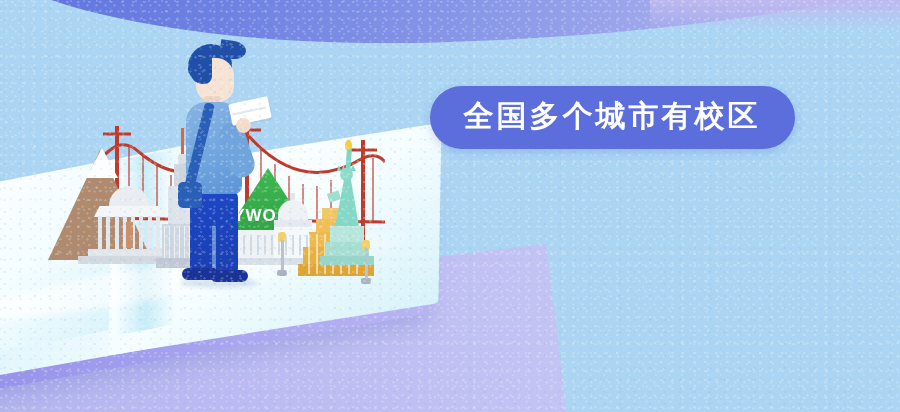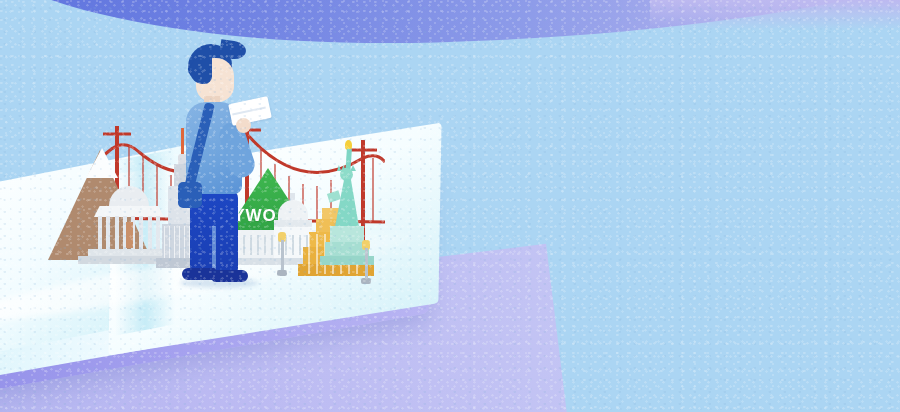--- a/index.html
+++ b/index.html
@@ -378,15 +378,18 @@
     <div class="p-bag"></div>
     <div class="p-arm"></div>
     <div class="p-book"></div>
     <div class="p-book-line"></div>
     <div class="p-hand"></div>
   </div>
 
   <div class="bg-noise"></div>
 
   <div class="copy">
+    <div class="cta-wrap">
+      <button class="cta">全国多个城市有校区</button>
+    </div>
   </div>
 
 </div>
 
 </body></html>

